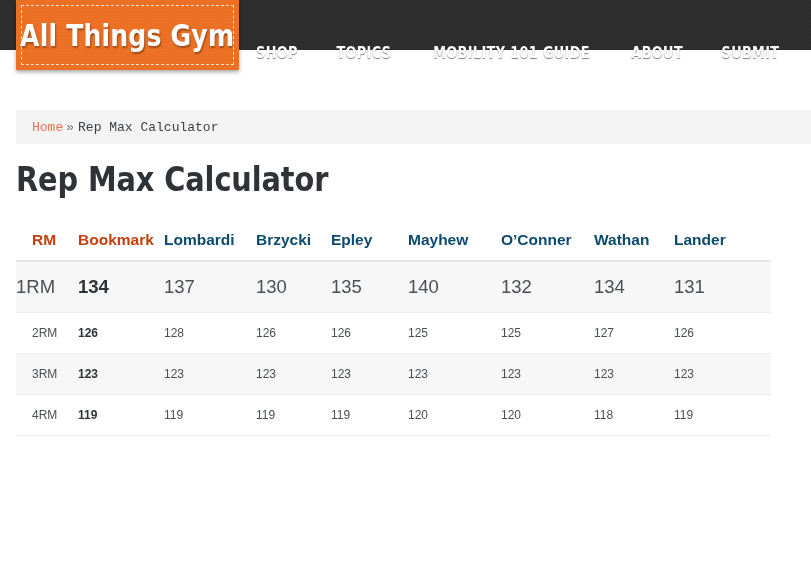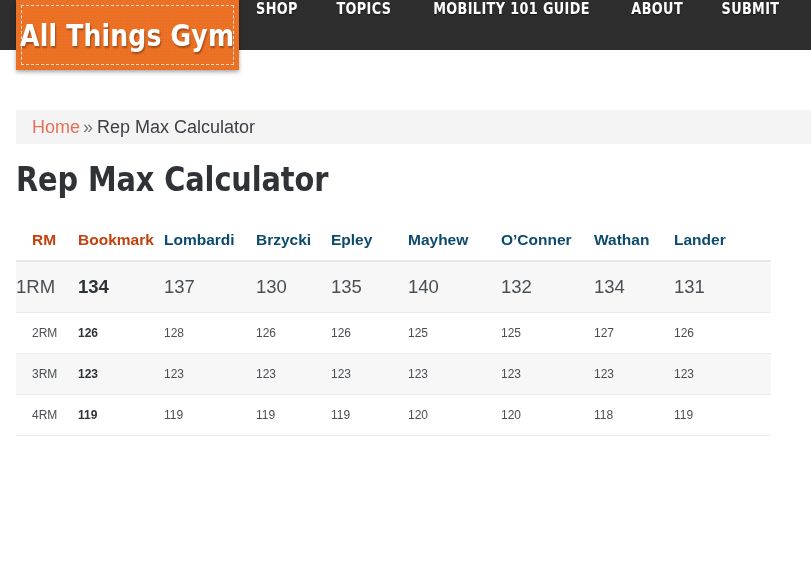--- a/index.html
+++ b/index.html
@@ -64,21 +64,21 @@
     white-space: nowrap;
     transform: scaleX(0.93);
   }
 
   .main-nav {
     position: absolute;
     right: 12px;
     top: 0;
     height: 62px;
     display: flex;
-    align-items: flex-start;
+    align-items: flex-end;
     gap: 0px;
   }
   .nav-item {
     font-family: "Liberation Sans Narrow", "DejaVu Sans Condensed", "Liberation Sans", sans-serif;
     font-weight: bold;
     font-size: 15px;
     color: #ffffff;
     text-transform: uppercase;
     letter-spacing: 0.4px;
     text-decoration: none;
@@ -96,22 +96,23 @@
     top: 110px;
     width: 795px;
     height: 34px;
     background-color: #f4f4f4;
     background-image: radial-gradient(rgba(0,0,0,0.012) 1px, transparent 1px);
     background-size: 3px 3px;
     display: flex;
     align-items: center;
     padding-left: 16px;
     box-sizing: border-box;
-    font-size: 18px;
-    color: #3b3f44;
+    font-size: 13px;
+    color: #3b3f44;
+    font-family: Liberation Mono, monospace;
   }
   .crumb-home {
     color: #e8705a;
     text-decoration: none;
     cursor: pointer;
   }
   .crumb-sep {
     color: #777;
     margin: 0 4px 0 3px;
   }

